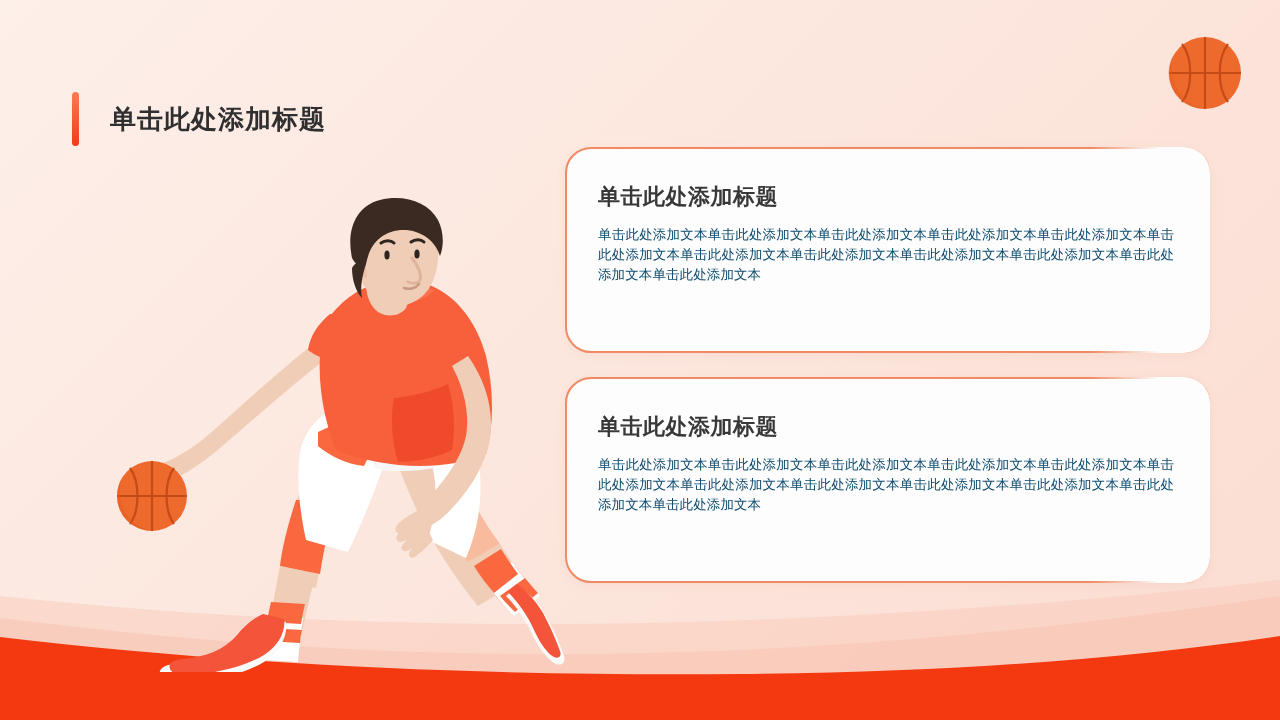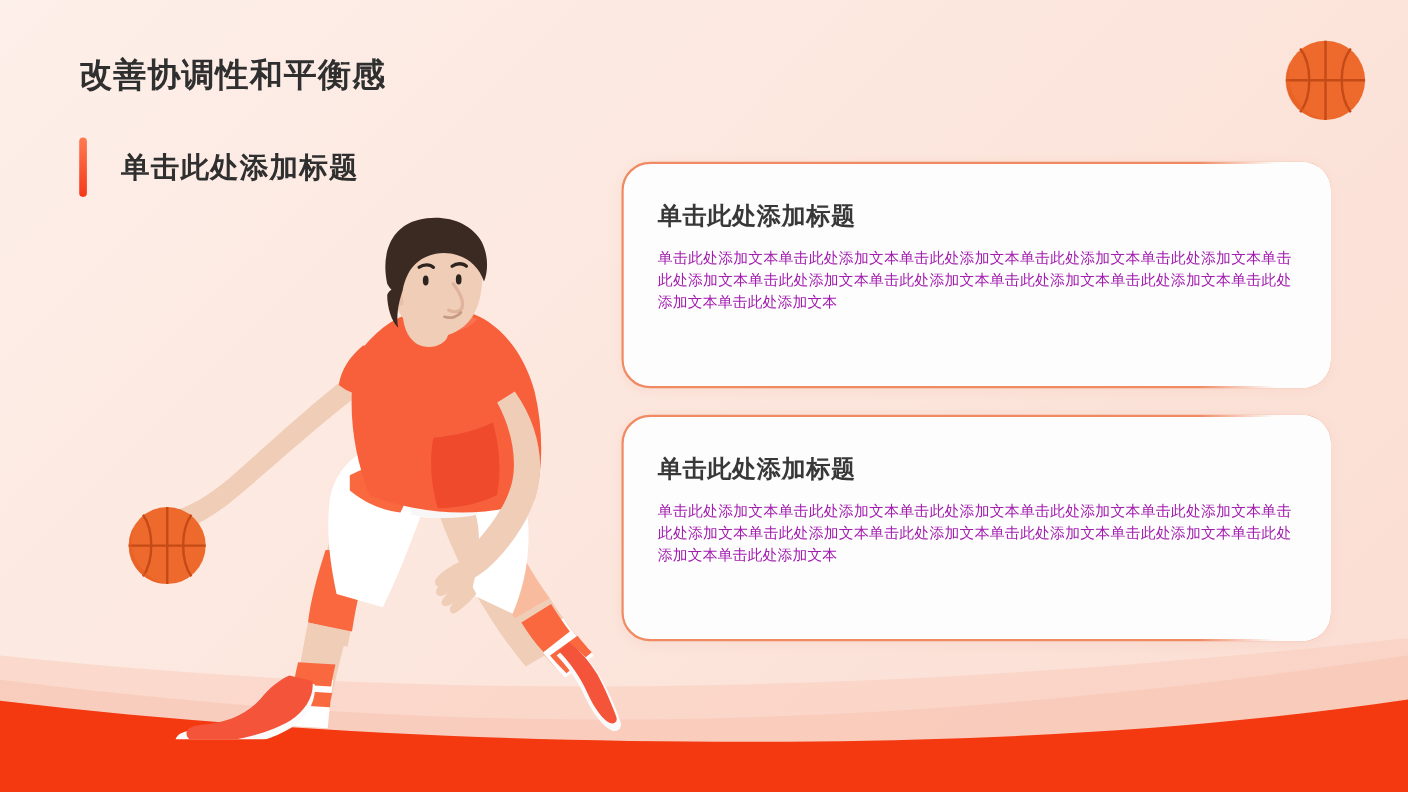--- a/index.html
+++ b/index.html
@@ -61,21 +61,21 @@
     background:linear-gradient(90deg,rgba(253,253,253,0) 0%,#fdfdfd 58%,#fdfdfd 100%);
     pointer-events:none;
   }
   .card-inner{ position:relative; z-index:2; padding:33px 34px 0 31px; }
   .card-title{
     font-size:22px; font-weight:bold; color:#383838;
     letter-spacing:.5px;
   }
   .card-body{
     margin-top:13px;
-    font-size:13.5px; color:#a21caf; line-height:20px;
+    font-size:13.5px; color:#0c4a6e; line-height:20px;
     letter-spacing:.1px; text-align:justify;
   }
 
   
   .illus{ position:absolute; left:0; top:0; width:1280px; height:720px; }
 </style>
 </head>
 <body>
 
 <div id="slide">
@@ -226,21 +226,20 @@
   <svg class="ball" style="left:1168px; top:36px; width:74px; height:74px;" viewBox="0 0 74 74">
     <circle cx="37" cy="37" r="36" fill="#ee6a2c"></circle>
     <path d="M37,1 L37,73" stroke="#c44a17" stroke-width="2.2" fill="none"></path>
     <path d="M1,37 L73,37" stroke="#c44a17" stroke-width="2.2" fill="none"></path>
     <path d="M14,8 C25,22 25,52 14,66" stroke="#c44a17" stroke-width="2.2" fill="none"></path>
     <path d="M60,8 C49,22 49,52 60,66" stroke="#c44a17" stroke-width="2.2" fill="none"></path>
     <path d="M37,73 A36,36 0 0,1 6,18 A42,42 0 0,0 37,73 Z" fill="#e35c22" opacity=".45"></path>
   </svg>
 
   <div class="headings">
-    <div class="main-title">改善协调性和平衡感</div>
     <div class="sub-row">
       <div class="accent-bar"></div>
       <div class="sub-title">单击此处添加标题</div>
     </div>
   </div>
 
   <div class="card" id="card-1">
     <div class="card-inner">
       <div class="card-title">单击此处添加标题</div>
       <div class="card-body">单击此处添加文本单击此处添加文本单击此处添加文本单击此处添加文本单击此处添加文本单击此处添加文本单击此处添加文本单击此处添加文本单击此处添加文本单击此处添加文本单击此处添加文本单击此处添加文本</div>

